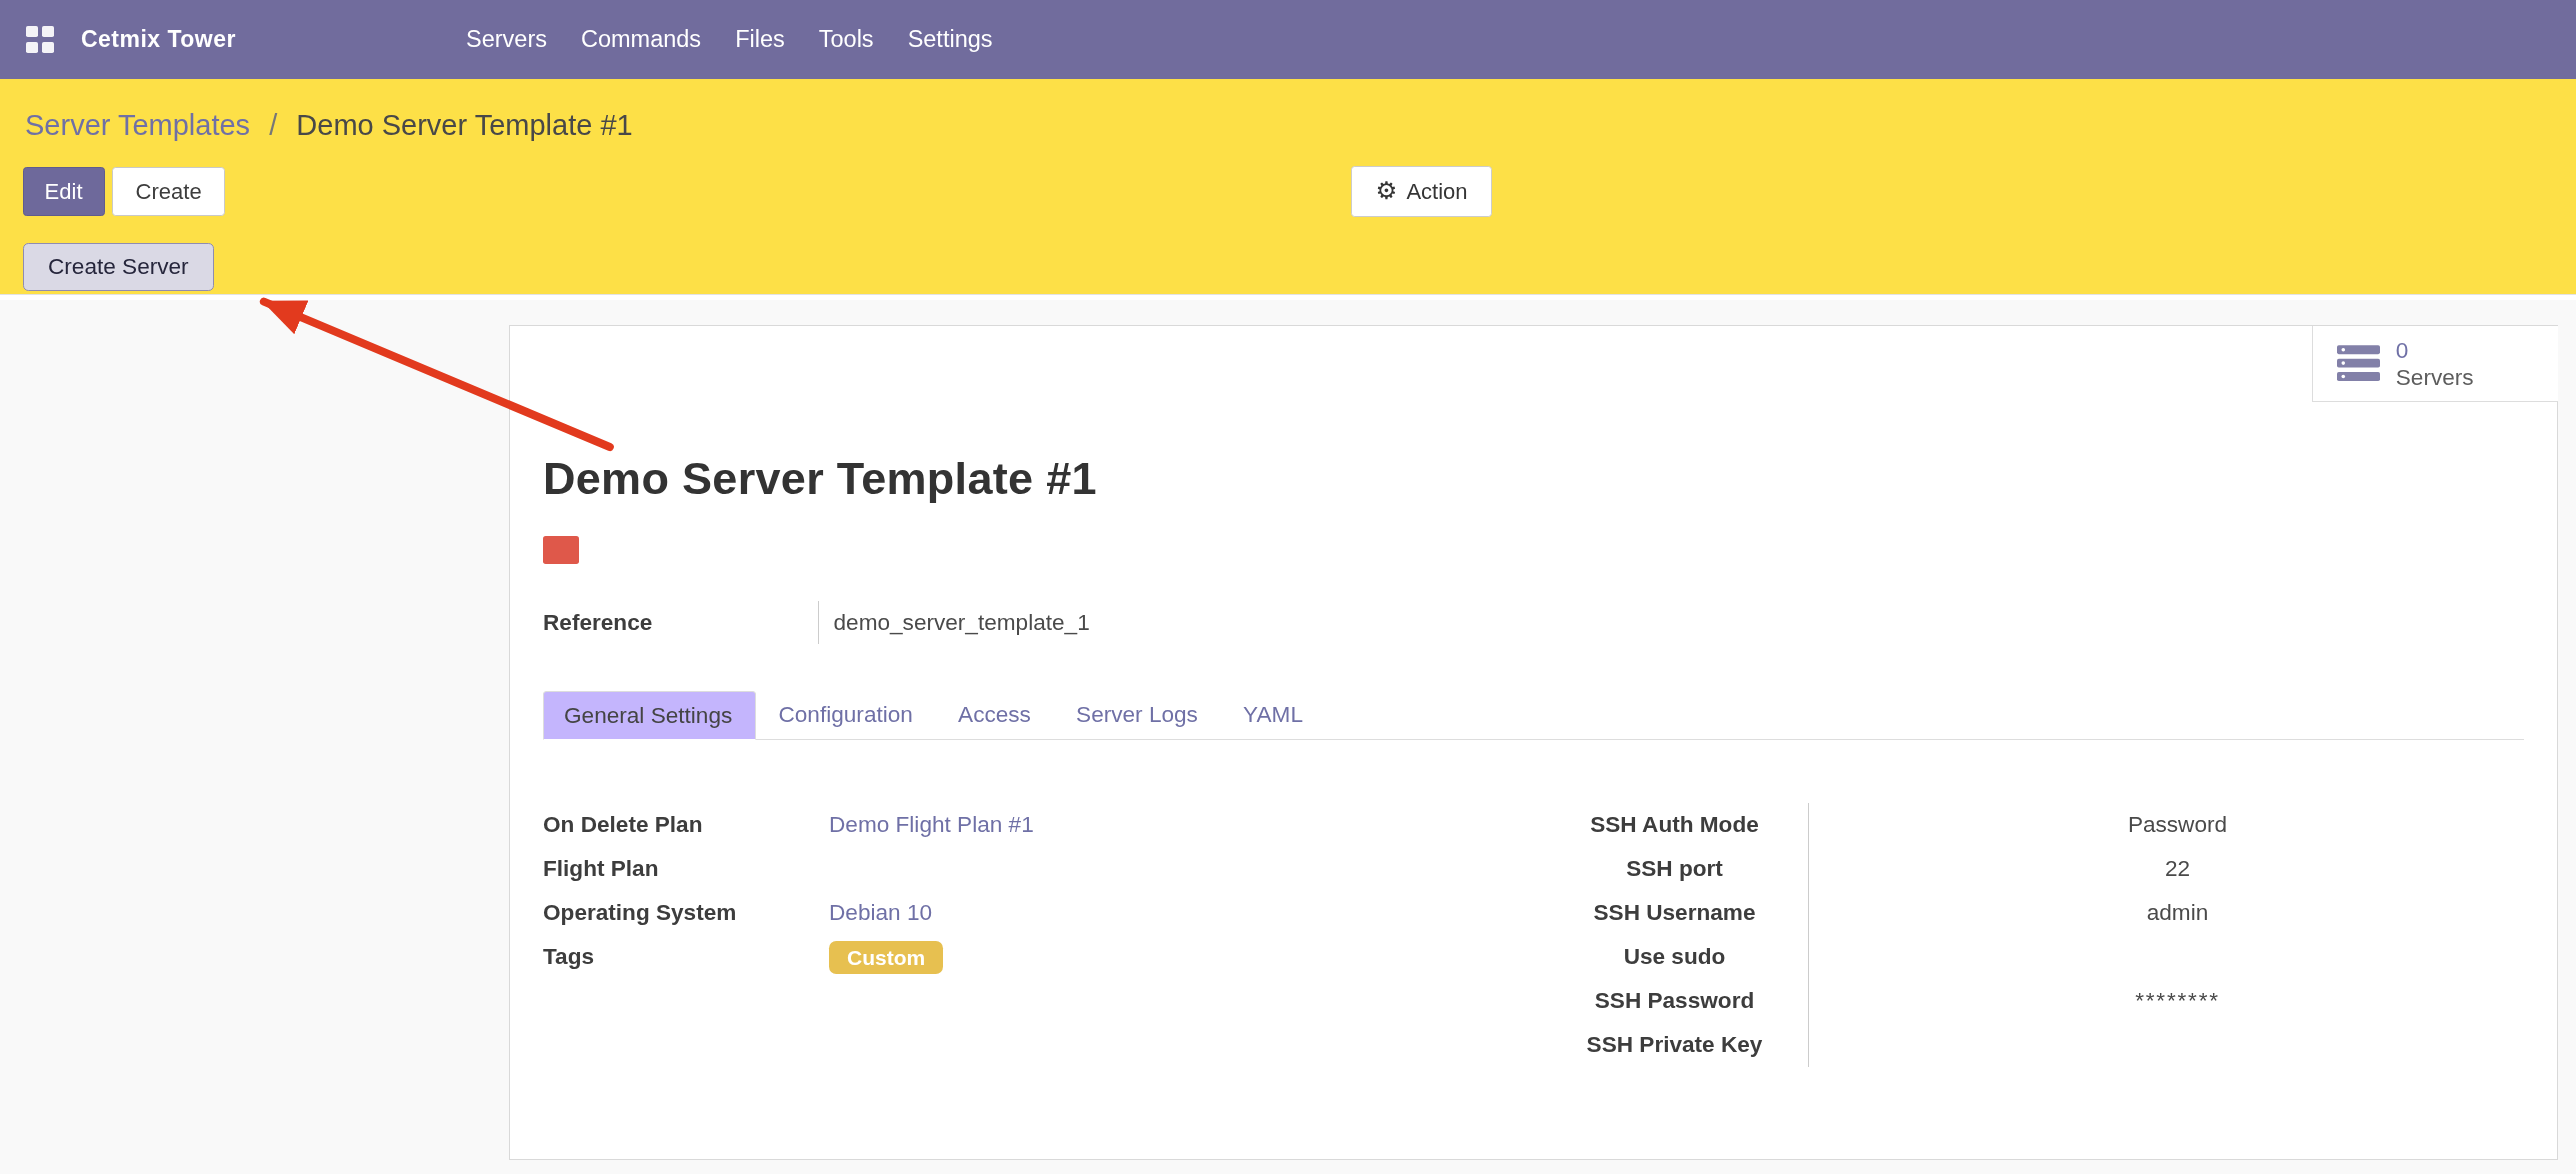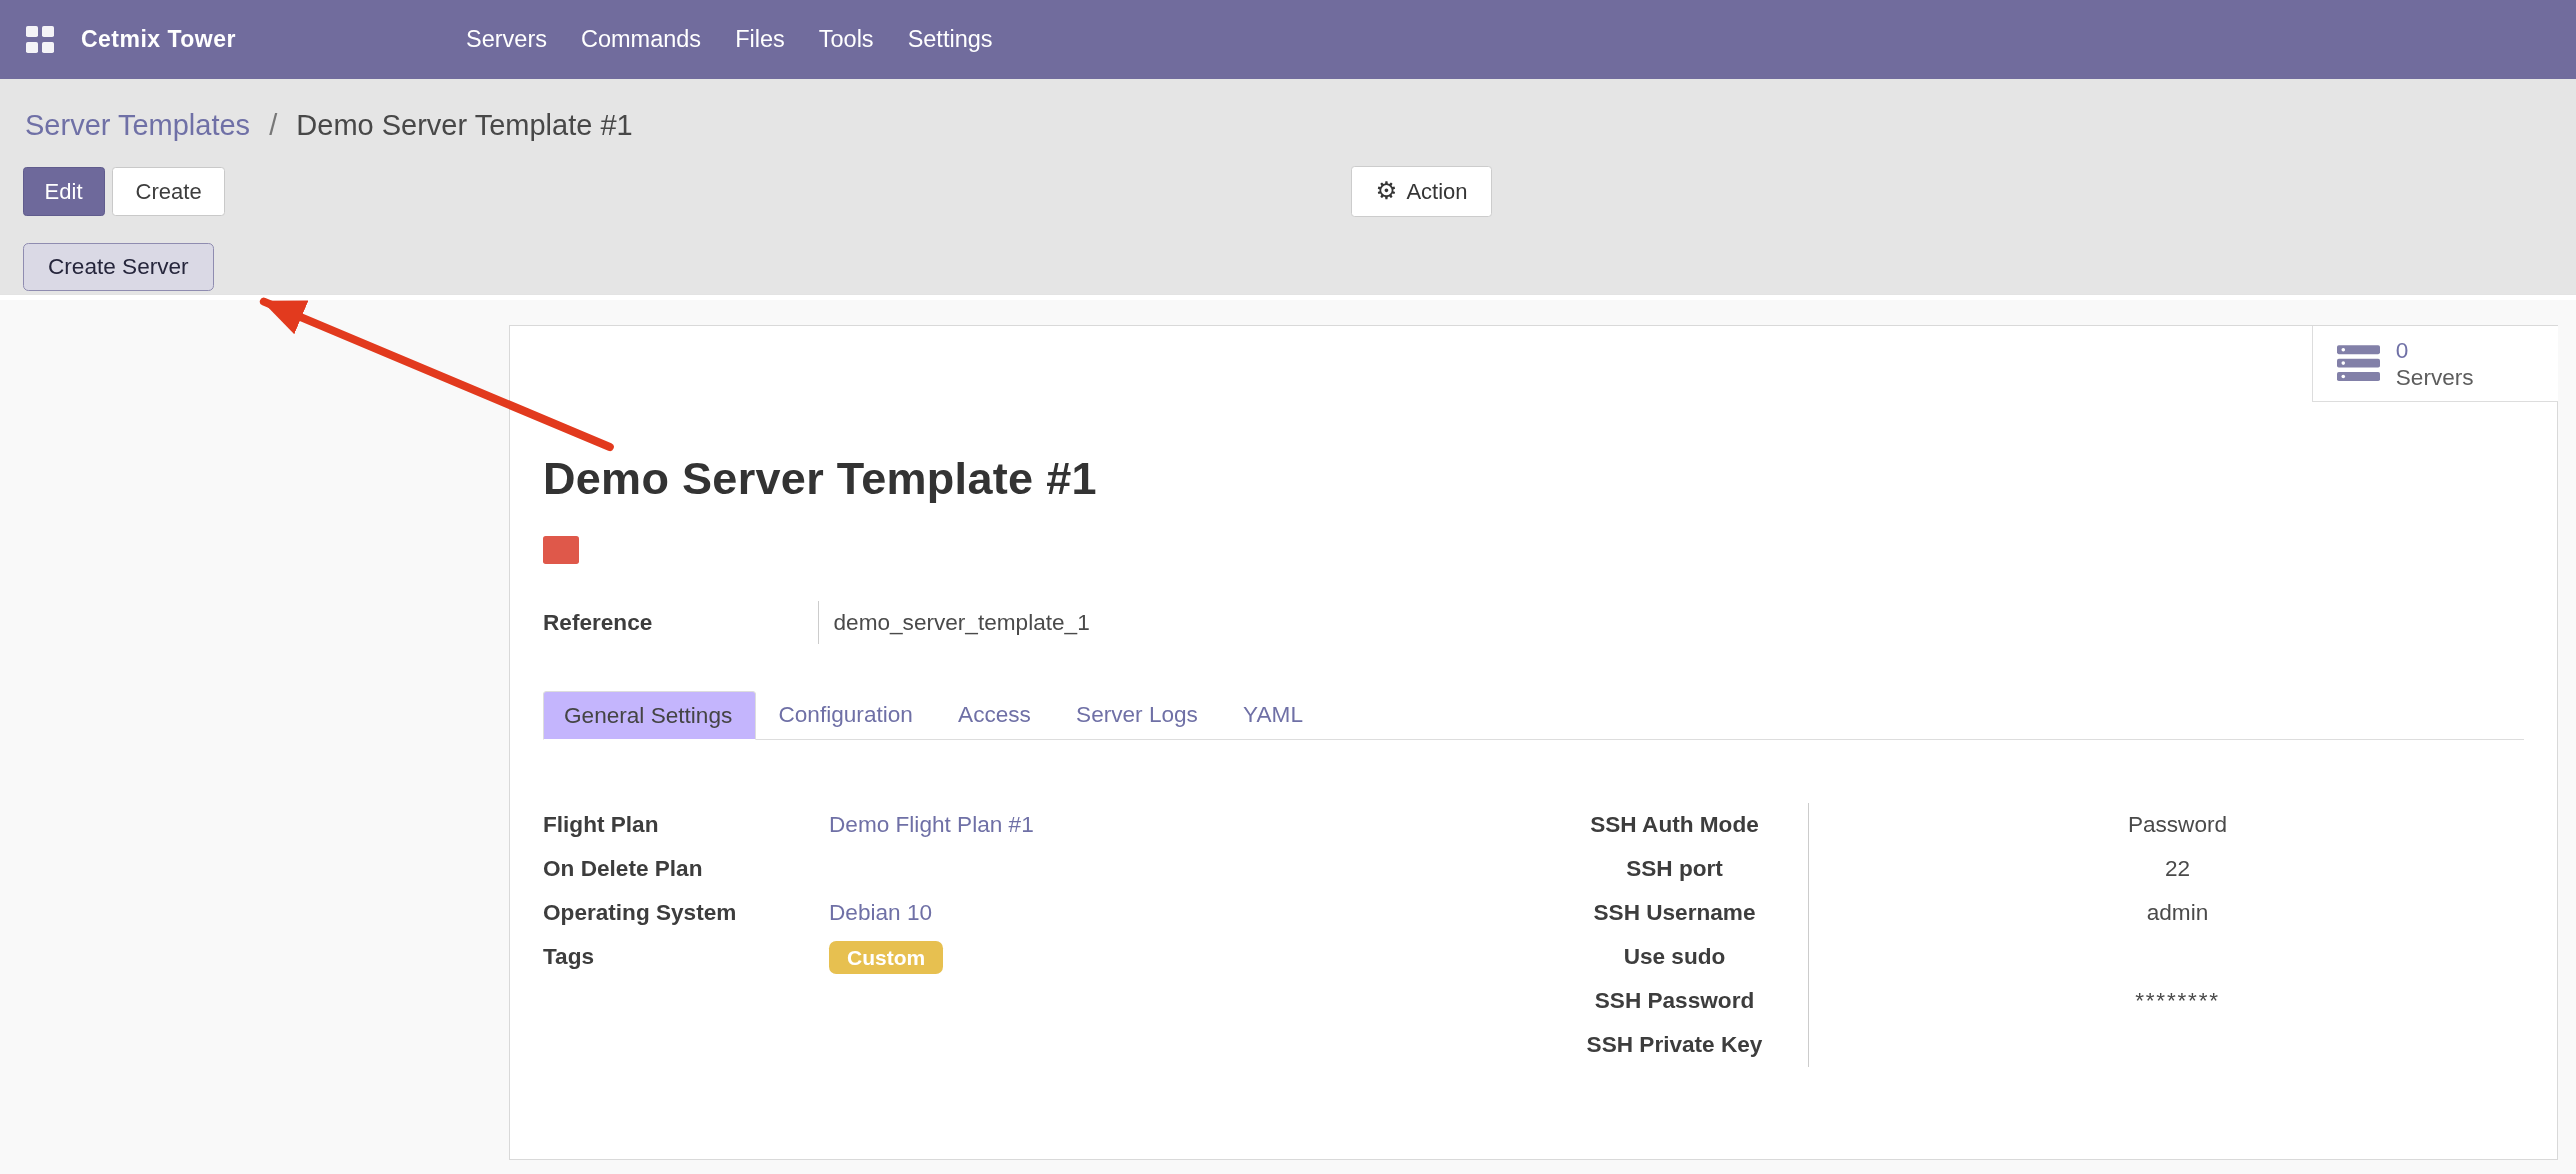--- a/index.html
+++ b/index.html
@@ -24,21 +24,21 @@
     gap:4.5px; cursor:pointer;
   }
   .apps-icon span { background:#ffffff; opacity:.92; border-radius:1.8px; }
   .brand { margin-left:27px; font-size:23px; font-weight:700; color:#ffffff; letter-spacing:0.5px; cursor:pointer; }
   .nav-menu { position:absolute; left:449px; top:0; height:79px; display:flex; align-items:center; }
   .nav-menu a { color:#ffffff; font-size:23.5px; padding:0 17px; line-height:79px; }
 
   
   .control-panel {
     position:absolute; top:79px; left:0; right:0; height:216px;
-    background:#e5e5e5; border-bottom:0.9px solid #e3e3e3;
+    background:#fde047; border-bottom:0.9px solid #e3e3e3;
   }
   .breadcrumb { position:absolute; left:25px; top:26px; font-size:29px; line-height:40px; }
   .breadcrumb a { color:var(--link,#6f70a6); }
   .breadcrumb .sep { color:#777; margin:0 11px; }
   .breadcrumb .current { color:#484848; }
 
   .btn { font-family:inherit; cursor:pointer; border-radius:3.6px; font-size:22px; }
   .btn-edit {
     position:absolute; left:22.6px; top:88px; height:49px; padding:0 21px;
     background:var(--primary,#6e699b); color:#ffffff; border:0.9px solid #605c8d;
@@ -195,22 +195,22 @@
       <a class="tab">Configuration</a>
       <a class="tab">Access</a>
       <a class="tab">Server Logs</a>
       <a class="tab">YAML</a>
     </div>
 
     <div class="fields">
 
       <div class="group group-left">
         <div class="glabels">
+          <div>On Delete Plan</div>
           <div>Flight Plan</div>
-          <div>On Delete Plan</div>
           <div>Operating System</div>
           <div>Tags</div>
         </div>
         <div class="gvalues">
           <div><a>Demo Flight Plan #1</a></div>
           <div></div>
           <div><a>Debian 10</a></div>
           <div class="tag-row">
               <span class="tag">Custom</span>
             </div>

